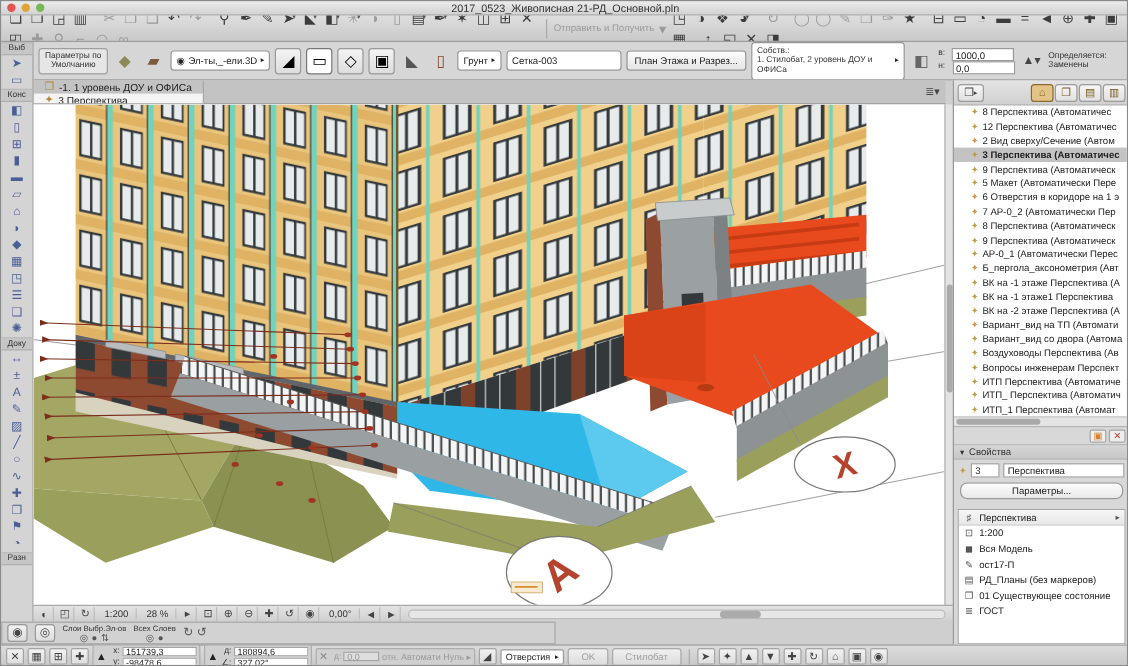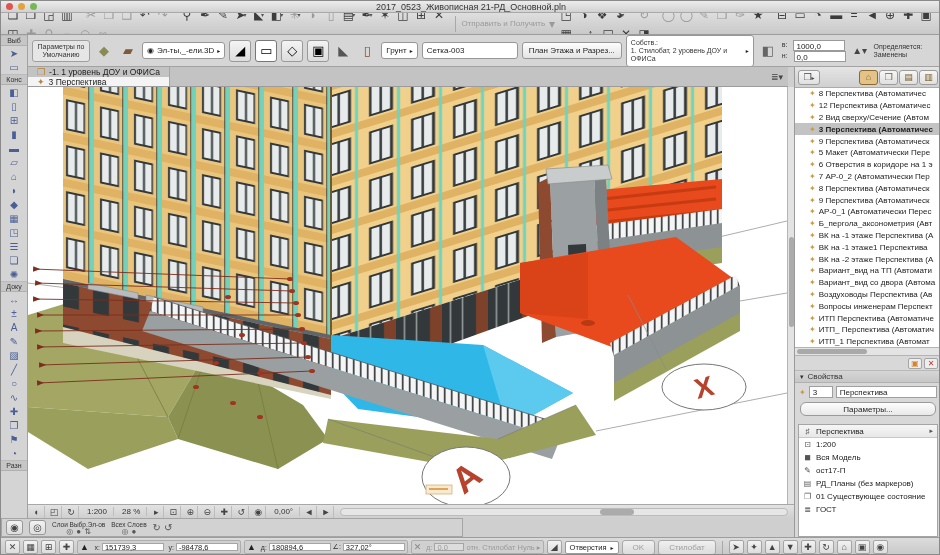--- a/index.html
+++ b/index.html
@@ -49,21 +49,21 @@
   
   #qlayers{position:absolute;left:0;top:517px;width:462px;height:19px;background:#d2d2d2;border:1px solid #a5a5a5;display:flex;align-items:center;gap:6px;padding:0 4px;}
   .ql-big{width:17px;height:15px;border:1px solid #999;border-radius:3px;background:linear-gradient(#f2f2f2,#ddd);display:flex;align-items:center;justify-content:center;font-size:10px;color:#444;}
   .ql-group{display:flex;flex-direction:column;align-items:center;line-height:7px;}
   .ql-group .cap{font-size:6.5px;color:#333;}
   .ql-ics{display:flex;gap:3px;font-size:8px;color:#555;}
   
   #tracker{position:absolute;left:0;top:536px;width:940px;height:19px;background:linear-gradient(#dcdcdc,#c7c7c7);border-top:1px solid #9d9d9d;display:flex;align-items:center;gap:3px;padding:0 4px;font-size:8px;color:#222;}
   .tri{width:15px;height:14px;display:flex;align-items:center;justify-content:center;font-size:9px;color:#444;border:1px solid #a5a5a5;border-radius:2px;background:linear-gradient(#f2f2f2,#ddd);}
   .coordbox{display:flex;align-items:center;gap:2px;background:#d0d0d0;border:1px solid #adadad;border-radius:2px;padding:1px 2px;}
-  .coordbox .stack{display:flex;flex-direction:row;gap:1px;}
+  .coordbox .stack{display:flex;flex-direction:column;gap:1px;}
   .cfield{display:flex;align-items:center;gap:2px;}
   .cfield .lab{font-size:7px;color:#333;width:9px;text-align:right;}
   .cfield .val{background:#fff;border:1px solid #a5a5a5;font-size:7.5px;width:62px;height:8px;line-height:8px;padding:0 2px;color:#222;}
   .cfield .val.dim{background:#ddd;color:#999;}
   .gray-combo{font-size:7.5px;color:#9a9a9a;white-space:nowrap;}
   .trk-btn{border:1px solid #a9a9a9;border-radius:3px;background:linear-gradient(#f0f0f0,#dcdcdc);color:#9e9e9e;font-size:8px;padding:2px 10px;}
   .mid-combo{background:#fff;border:1px solid #9a9a9a;border-radius:2px;font-size:7.5px;padding:1px 4px;color:#222;display:flex;gap:4px;align-items:center;}
   
   #panel{position:absolute;left:793px;top:66px;width:147px;height:470px;background:#d8d8d8;border-left:1px solid #9a9a9a;display:flex;flex-direction:column;overflow:hidden;}
   #panel-head{height:21px;display:flex;align-items:center;gap:2px;padding:2px 3px;background:linear-gradient(#e4e4e4,#d0d0d0);border-bottom:1px solid #ababab;}
@@ -529,21 +529,21 @@
             <span class="val">327,02°</span>
           </span>
       </div>
     </div>
     <div class="coordbox">
       <span style="font-size:9px;color:#888">✕</span>
       <span class="cfield">
           <span class="lab" style="color:#999">д:</span>
           <span class="val dim" style="width:30px">0,0</span>
         </span>
-      <span class="gray-combo"><span>отн. Стилобат Нуль</span> ▸</span>
+      <span class="gray-combo"><span>отн. Автомати Нуль</span> ▸</span>
     </div>
     <span class="tri">◢</span>
     <span class="mid-combo">
         <span>Отверстия</span>
         <span style="font-size:6px">▸</span>
       </span>
     <span class="trk-btn">OK</span>
     <span class="trk-btn">Стилобат</span>
     <span class="tsep" style="height:13px"></span>
     <span class="tri">➤</span>

